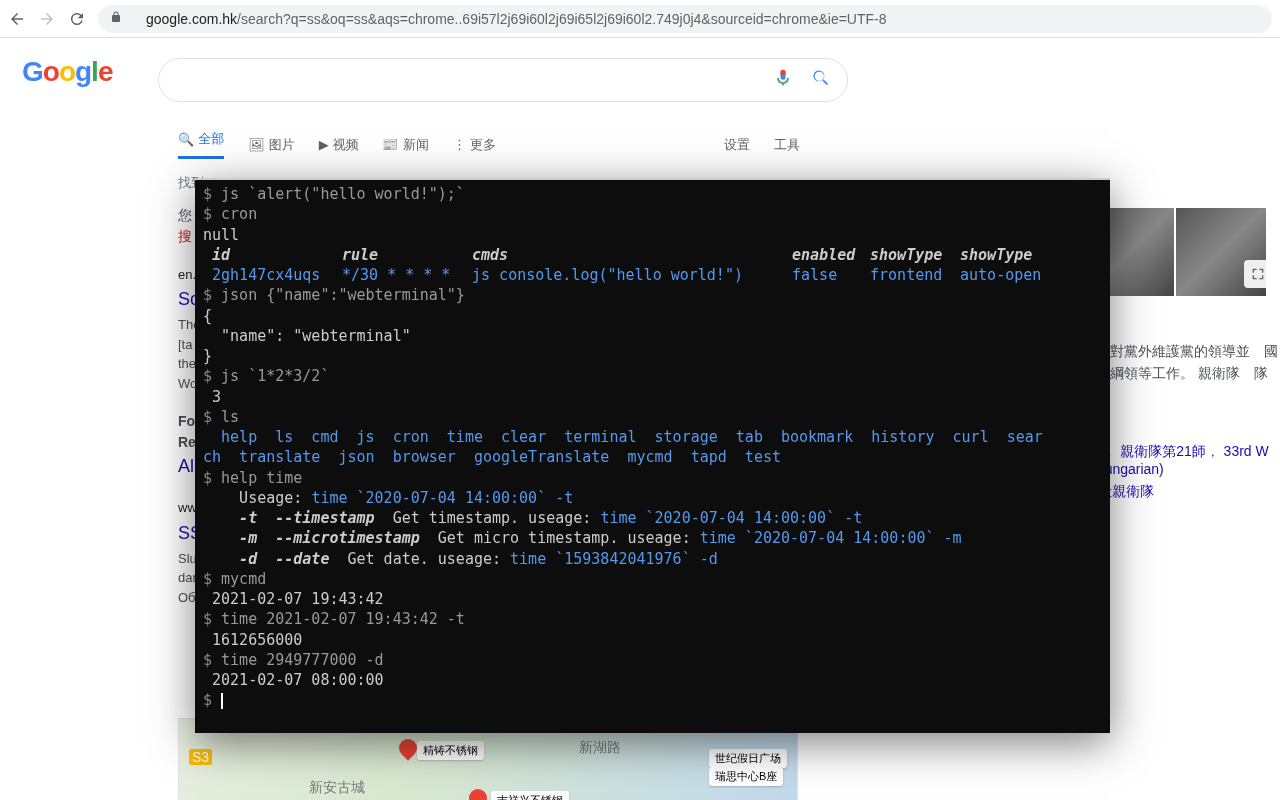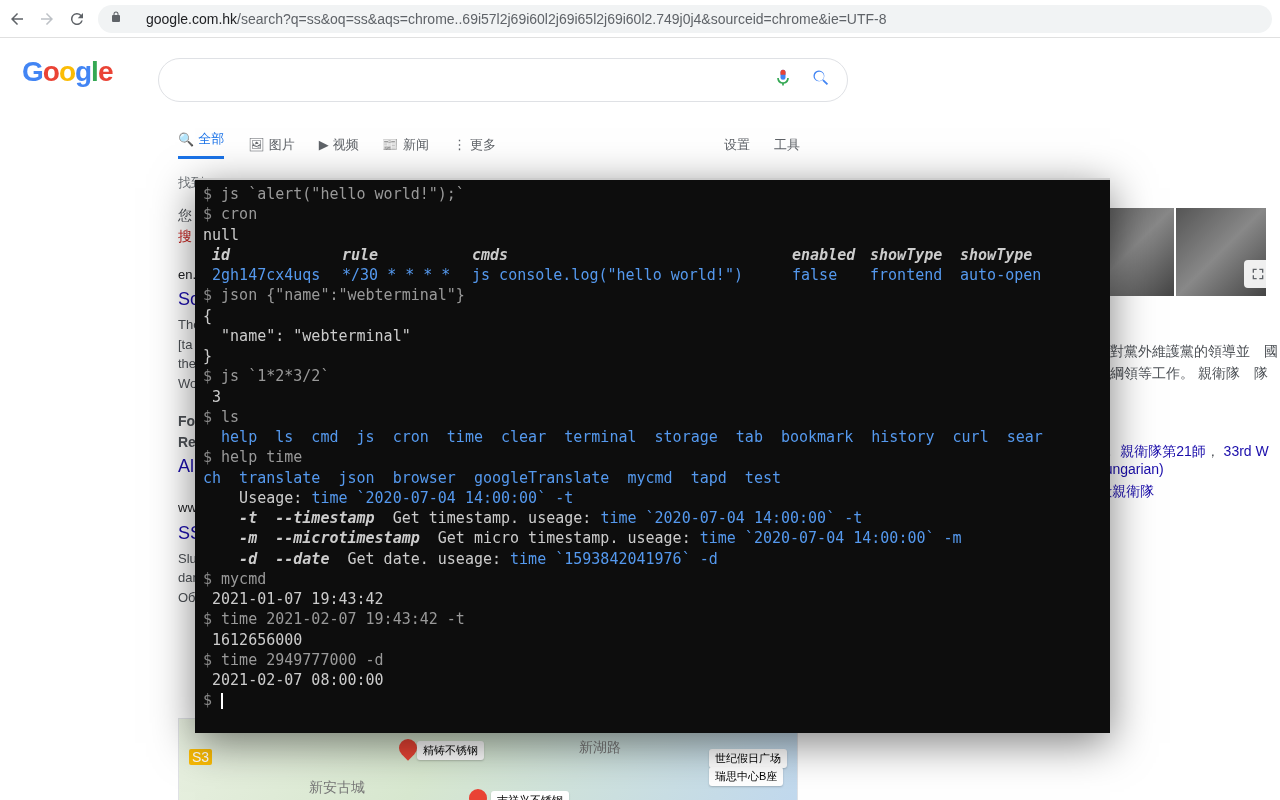--- a/index.html
+++ b/index.html
@@ -216,27 +216,27 @@
     <div class="term-line white bold-i"> <span style="display:inline-block;width:130px">id</span><span style="display:inline-block;width:130px">rule</span><span style="display:inline-block;width:320px">cmds</span><span style="display:inline-block;width:78px">enabled</span><span style="display:inline-block;width:90px">showType</span><span>showType</span></div>
     <div class="term-line blue"> <span style="display:inline-block;width:130px">2gh147cx4uqs</span><span style="display:inline-block;width:130px">*/30 * * * *</span><span style="display:inline-block;width:320px">js console.log("hello world!")</span><span style="display:inline-block;width:78px">false</span><span style="display:inline-block;width:90px">frontend</span><span>auto-open</span></div>
     <div class="term-line"><span class="prompt">$ </span><span class="cmd">json {"name":"webterminal"}</span></div>
     <div class="term-line white">{</div>
     <div class="term-line white">  "name": "webterminal"</div>
     <div class="term-line white">}</div>
     <div class="term-line"><span class="prompt">$ </span><span class="cmd">js `1*2*3/2`</span></div>
     <div class="term-line white"> 3</div>
     <div class="term-line"><span class="prompt">$ </span><span class="cmd">ls</span></div>
     <div class="term-line blue">  help  ls  cmd  js  cron  time  clear  terminal  storage  tab  bookmark  history  curl  sear</div>
+    <div class="term-line blue">ch  translate  json  browser  googleTranslate  mycmd  tapd  test</div>
     <div class="term-line"><span class="prompt">$ </span><span class="cmd">help time</span></div>
-    <div class="term-line blue">ch  translate  json  browser  googleTranslate  mycmd  tapd  test</div>
     <div class="term-line"><span class="white">    Useage: </span><span class="blue">time `2020-07-04 14:00:00` -t</span></div>
     <div class="term-line"><span class="white bold-i">    -t  --timestamp</span><span class="white">  Get timestamp. useage: </span><span class="blue">time `2020-07-04 14:00:00` -t</span></div>
     <div class="term-line"><span class="white bold-i">    -m  --microtimestamp</span><span class="white">  Get micro timestamp. useage: </span><span class="blue">time `2020-07-04 14:00:00` -m</span></div>
     <div class="term-line"><span class="white bold-i">    -d  --date</span><span class="white">  Get date. useage: </span><span class="blue">time `1593842041976` -d</span></div>
     <div class="term-line"><span class="prompt">$ </span><span class="cmd">mycmd</span></div>
-    <div class="term-line white"> 2021-01-07 19:43:42</div>
+    <div class="term-line white"> 2021-02-07 19:43:42</div>
     <div class="term-line"><span class="prompt">$ </span><span class="cmd">time 2021-02-07 19:43:42 -t</span></div>
     <div class="term-line white"> 1612656000</div>
     <div class="term-line"><span class="prompt">$ </span><span class="cmd">time 2949777000 -d</span></div>
     <div class="term-line white"> 2021-02-07 08:00:00</div>
     <div class="term-line"><span class="prompt">$ </span><span class="cursor"></span></div>
   </div>
 </div>
 
 </body></html>

